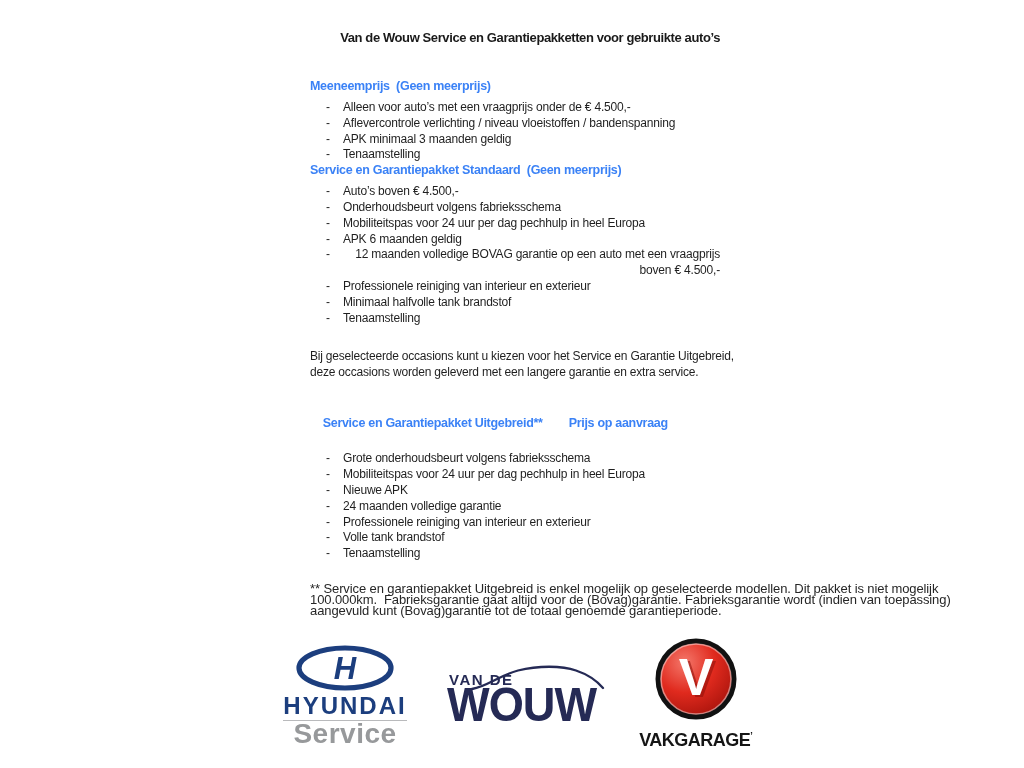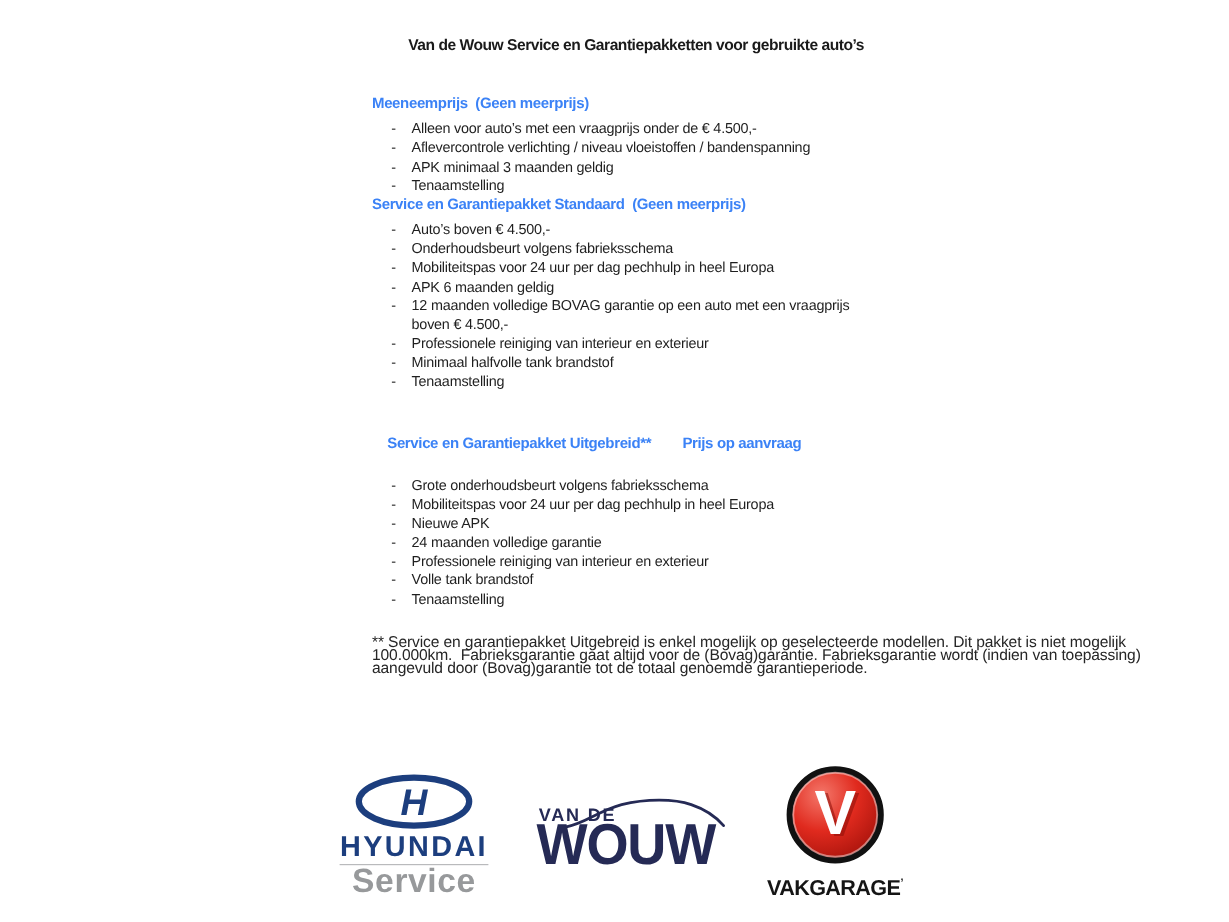--- a/index.html
+++ b/index.html
@@ -13,21 +13,21 @@
 
   .heading { font-weight:bold; font-size:12.5px; letter-spacing:-0.3px; white-space:pre; color:#3b82f6; }
   .h-meeneem   { margin-top:34px; }
   .h-standaard { }
   .h-uitgebreid{ margin-top:22px; }
   .h-uitgebreid .price { margin-left:26px; }
 
   ul.blist { list-style:none; margin:7px 0 0 0; padding-left:16px; }
   ul.blist li { display:flex; font-size:12px; letter-spacing:-0.2px; line-height:15.8px; }
   ul.blist .dash { width:17px; flex:none; }
-  ul.blist .itxt { max-width:377px; }
+  ul.blist .itxt { max-width:377px;text-align:right; }
 
   .para { margin-top:22px; }
   .line { font-size:12px; letter-spacing:-0.2px; line-height:16px; white-space:pre; }
 
   .footnote { margin-top:21px; }
   .fline { font-size:13px; letter-spacing:-0.1px; line-height:11.2px; white-space:pre; color:#262626; }
 
   
   .logo-hyundai { position:absolute; left:283px; top:645px; width:124px; text-align:center; }
   .hy-oval { display:block; margin:0 auto; }
@@ -108,20 +108,24 @@
     <li>
       <span class="dash">-</span>
       <span class="itxt">Minimaal halfvolle tank brandstof</span>
       </li>
     <li>
       <span class="dash">-</span>
       <span class="itxt">Tenaamstelling</span>
       </li>
   </ul>
 
+  <div class="para">
+    <div class="line">Bij geselecteerde occasions kunt u kiezen voor het Service en Garantie Uitgebreid,</div>
+    <div class="line">deze occasions worden geleverd met een langere garantie en extra service.</div>
+  </div>
 
   <div class="heading h-uitgebreid">
     <span>Service en Garantiepakket Uitgebreid**</span><span class="price">Prijs op aanvraag</span>
   </div>
 
   <ul class="blist">
     <li>
       <span class="dash">-</span>
       <span class="itxt">Grote onderhoudsbeurt volgens fabrieksschema</span>
       </li>
@@ -147,21 +151,21 @@
       </li>
     <li>
       <span class="dash">-</span>
       <span class="itxt">Tenaamstelling</span>
       </li>
   </ul>
 
   <div class="footnote">
     <div class="fline">** Service en garantiepakket Uitgebreid is enkel mogelijk op geselecteerde modellen. Dit pakket is niet mogelijk</div>
     <div class="fline">100.000km.  Fabrieksgarantie gaat altijd voor de (Bovag)garantie. Fabrieksgarantie wordt (indien van toepassing)</div>
-    <div class="fline">aangevuld door (Bovag)garantie tot de totaal genoemde garantieperiode.</div>
+    <div class="fline">aangevuld kunt (Bovag)garantie tot de totaal genoemde garantieperiode.</div>
   </div>
 
 </div>
 
 <div class="logo-hyundai">
   <svg class="hy-oval" width="100" height="46" viewBox="0 0 100 46">
     <ellipse cx="50" cy="23" rx="46" ry="20" fill="none" stroke="#1c3e7e" stroke-width="5.2"></ellipse>
     <text x="50" y="34" text-anchor="middle" font-family="Liberation Sans, sans-serif" font-size="31" font-weight="bold" font-style="italic" fill="#1c3e7e">H</text>
   </svg>
   <div class="hy-brand">HYUNDAI</div>

